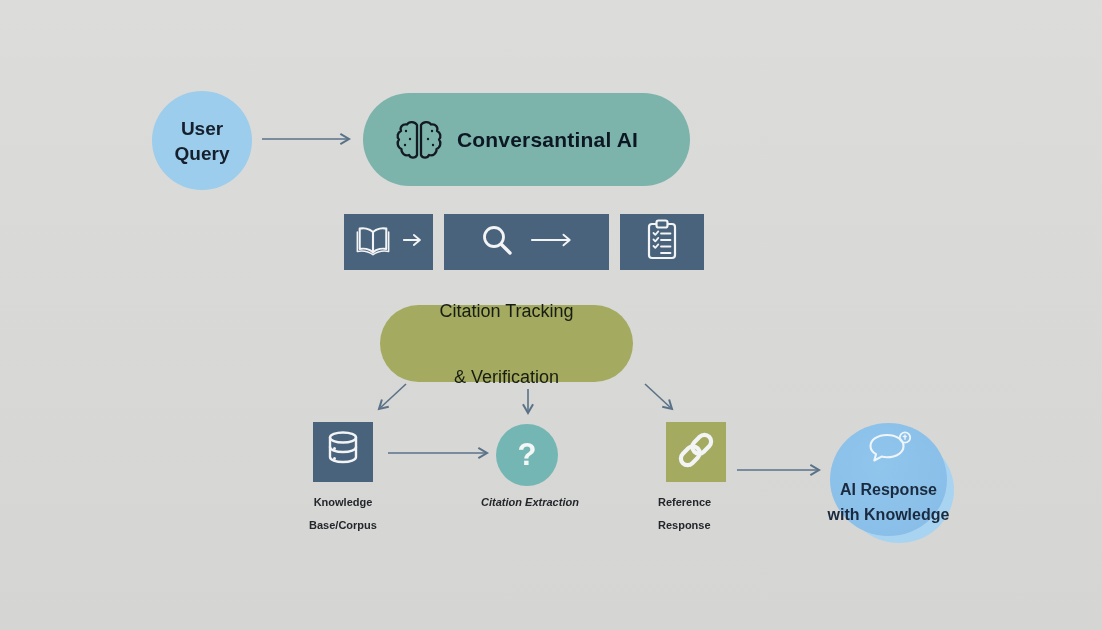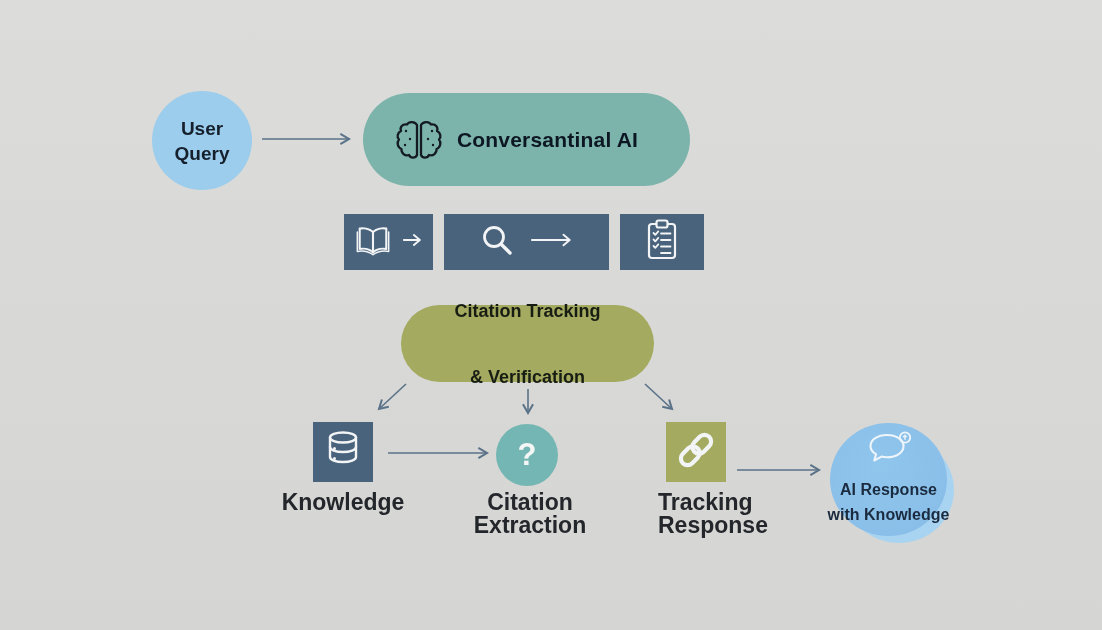--- a/index.html
+++ b/index.html
@@ -28,33 +28,33 @@
   .proc{
     top:214px;height:56px;background:#4a637c;
     display:flex;align-items:center;justify-content:center;gap:10px;
   }
   .proc-book{left:344px;width:89px;}
   .proc-search{left:444px;width:165px;gap:16px;}
   .proc-clip{left:620px;width:84px;}
 
   
   .cite-pill{
-    left:401px;top:305px;width:253px;height:77px;border-radius:39px;
+    left:380px;top:305px;width:253px;height:77px;border-radius:39px;
     background:#a4aa5f;display:flex;flex-direction:column;align-items:center;justify-content:center;
-    color:#171d13;font-size:18px;font-weight:700;line-height:24px;text-align:center;gap:42px;
+    color:#171d13;font-size:18px;font-weight:400;line-height:24px;text-align:center;gap:42px;
   }
 
   
   .kb-square{left:313px;top:422px;width:60px;height:60px;background:#4a637c;display:flex;align-items:center;justify-content:center;}
   .ref-square{left:666px;top:422px;width:60px;height:60px;background:#a4aa5f;display:flex;align-items:center;justify-content:center;}
   .q-circle{left:496px;top:424px;width:62px;height:62px;border-radius:50%;background:#74b6b3;
     display:flex;align-items:center;justify-content:center;color:#f4f7f6;font-size:31px;font-weight:700;}
-  .label{position:absolute;color:#23262a;font-size:23px;font-weight:600;line-height:23px;}
+  .label{position:absolute;color:#23262a;font-size:11px;font-weight:600;line-height:23px;}
   .kb-label{left:263px;top:491px;width:160px;text-align:center;}
-  .q-label{left:440px;top:491px;width:180px;text-align:center;}
+  .q-label{left:440px;top:491px;width:180px;text-align:center;font-style:italic;}
   .ref-label{left:658px;top:491px;width:150px;text-align:left;}
 
   .ai-halo{left:844px;top:437px;width:110px;height:106px;border-radius:50%;background:#a9d4f1;}
   .ai-circle{
     left:830px;top:423px;width:117px;height:113px;border-radius:50%;
     background:radial-gradient(circle at 42% 38%, #90c5ec 0%, #8abfe9 70%, #84b9e6 100%);
     display:flex;flex-direction:column;align-items:center;justify-content:center;
     color:#1b2b3f;font-size:16px;font-weight:600;line-height:25px;text-align:center;
   }
   .ai-circle .icon-wrap{margin:-2px 0 2px 0;}
@@ -180,41 +180,42 @@
         </g>
         <g fill="#f2f4f5">
           <circle cx="9.5" cy="18.5" r="1.5"></circle>
             <circle cx="9.5" cy="28.5" r="1.5"></circle>
         </g>
       </svg>
     </span>
   </div>
   <div class="label kb-label">
     <div>Knowledge</div>
+    <div>Base/Corpus</div>
   </div>
 
   <div class="node q-circle">
     <span>?</span>
   </div>
   <div class="label q-label">
     <div>Citation Extraction</div>
   </div>
 
   <div class="node ref-square">
     <span>
       <svg width="42" height="42" viewBox="0 0 44 44">
         <g transform="rotate(-45 22 22)" stroke="#f2f4f5" stroke-width="4.4" fill="none">
           <rect x="2.5" y="15" width="22" height="14" rx="7"></rect>
           <rect x="19.5" y="15" width="22" height="14" rx="7"></rect>
         </g>
       </svg>
     </span>
   </div>
   <div class="label ref-label">
-    <div>Tracking</div>
+    <div>Reference</div>
     <div>Response</div>
   </div>
 
   <div class="node ai-halo"></div>
   <div class="node ai-circle">
     <span class="icon-wrap">
       <svg width="46" height="37" viewBox="0 0 46 37">
         <g stroke="#eef5fb" stroke-width="2.1" fill="none" stroke-linecap="round" stroke-linejoin="round">
           <path d="M21,4 C11.5,4 4.5,8.8 4.5,15 C4.5,18.4 6.6,21.3 10,23.2 L8.3,29.5 L15.5,25.6 C17.2,26 19,26.2 21,26.2 C30.5,26.2 37.5,21.4 37.5,15.2 C37.5,8.8 30.5,4 21,4 Z"></path>
           <circle cx="39" cy="6.5" r="5.2" stroke-width="1.8"></circle>

